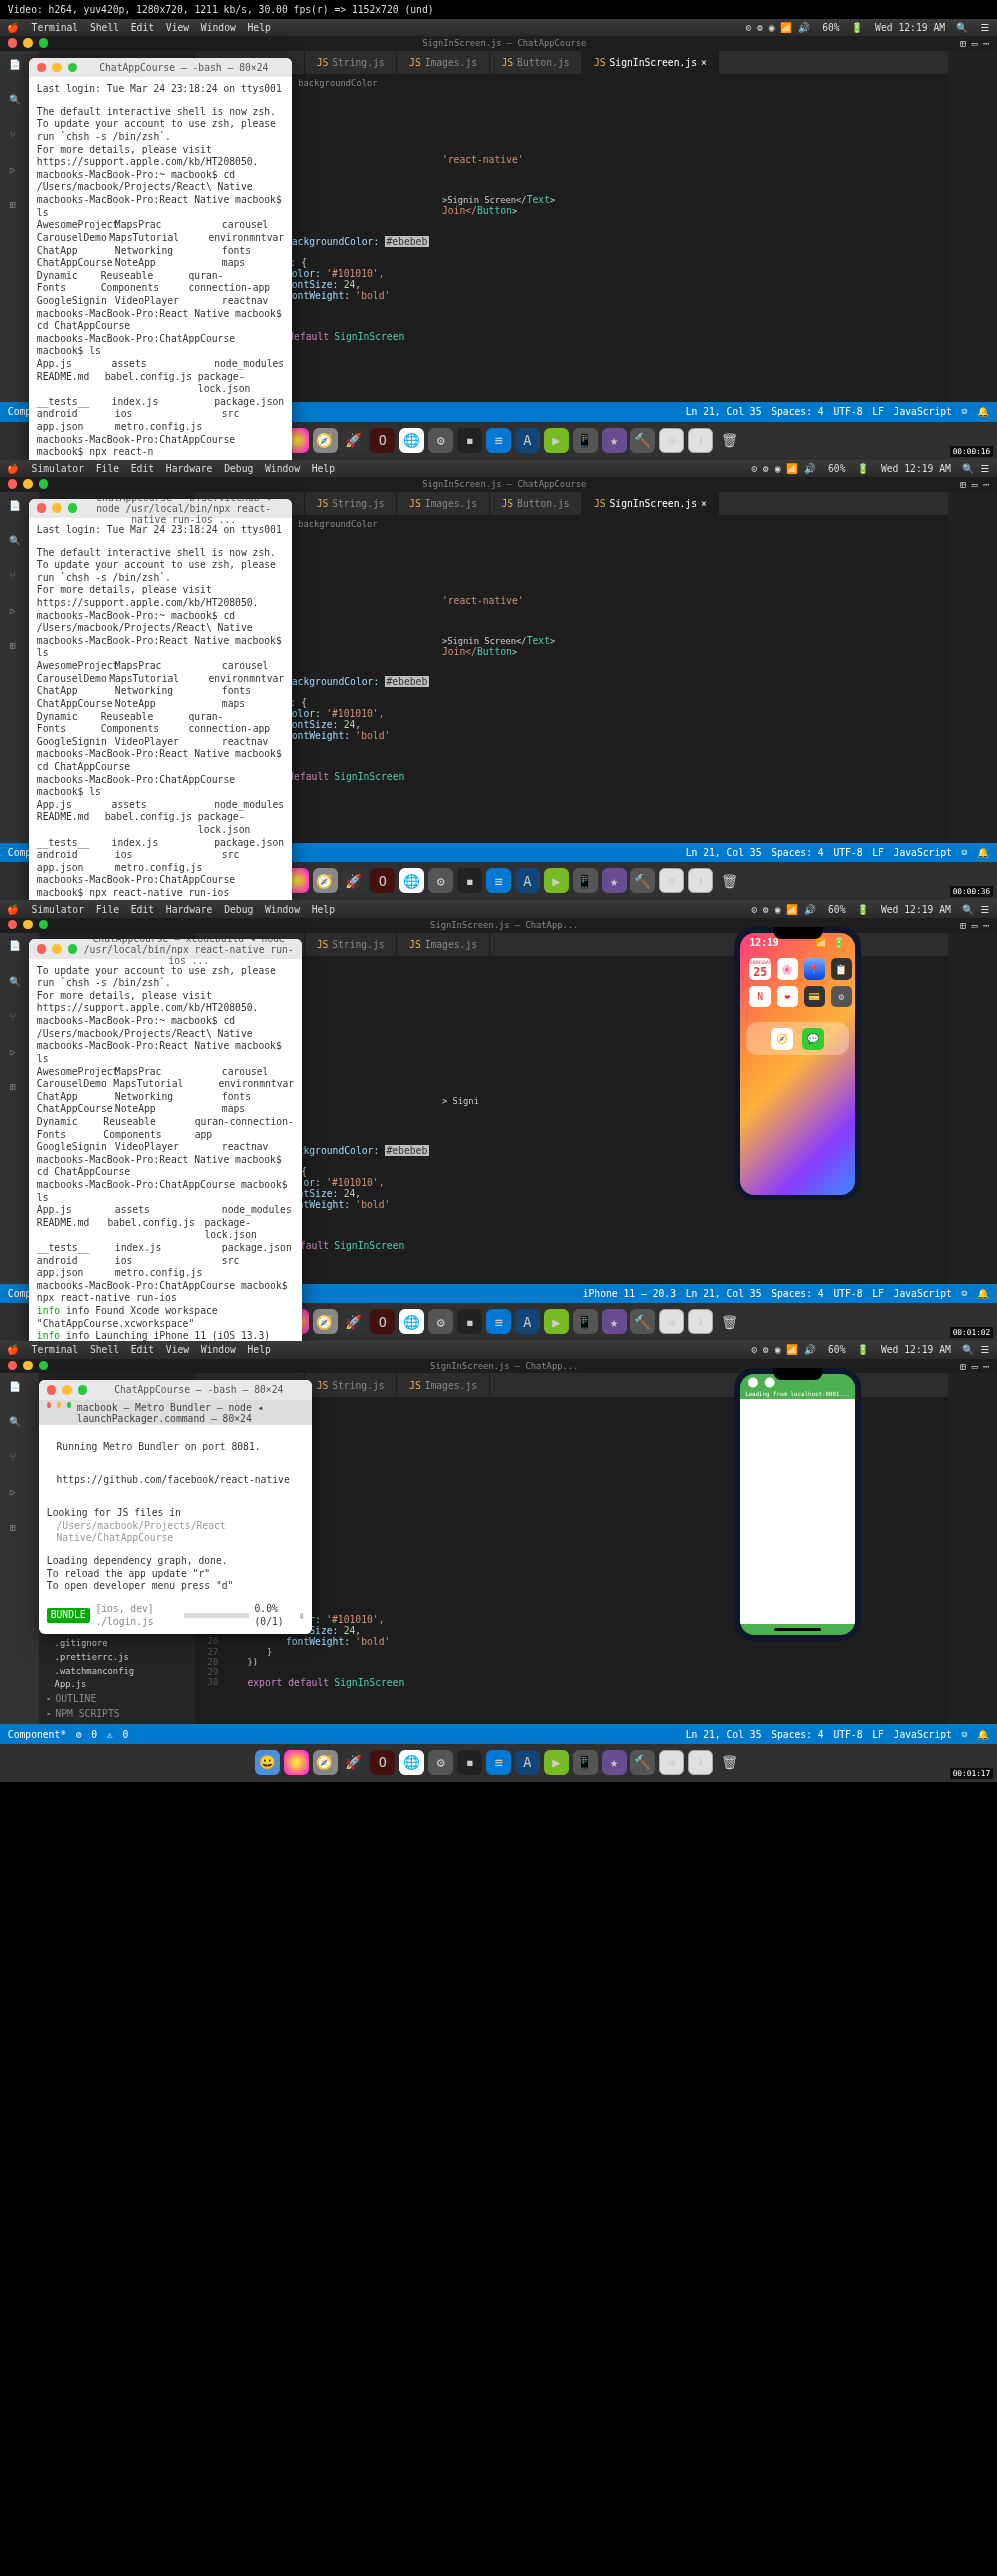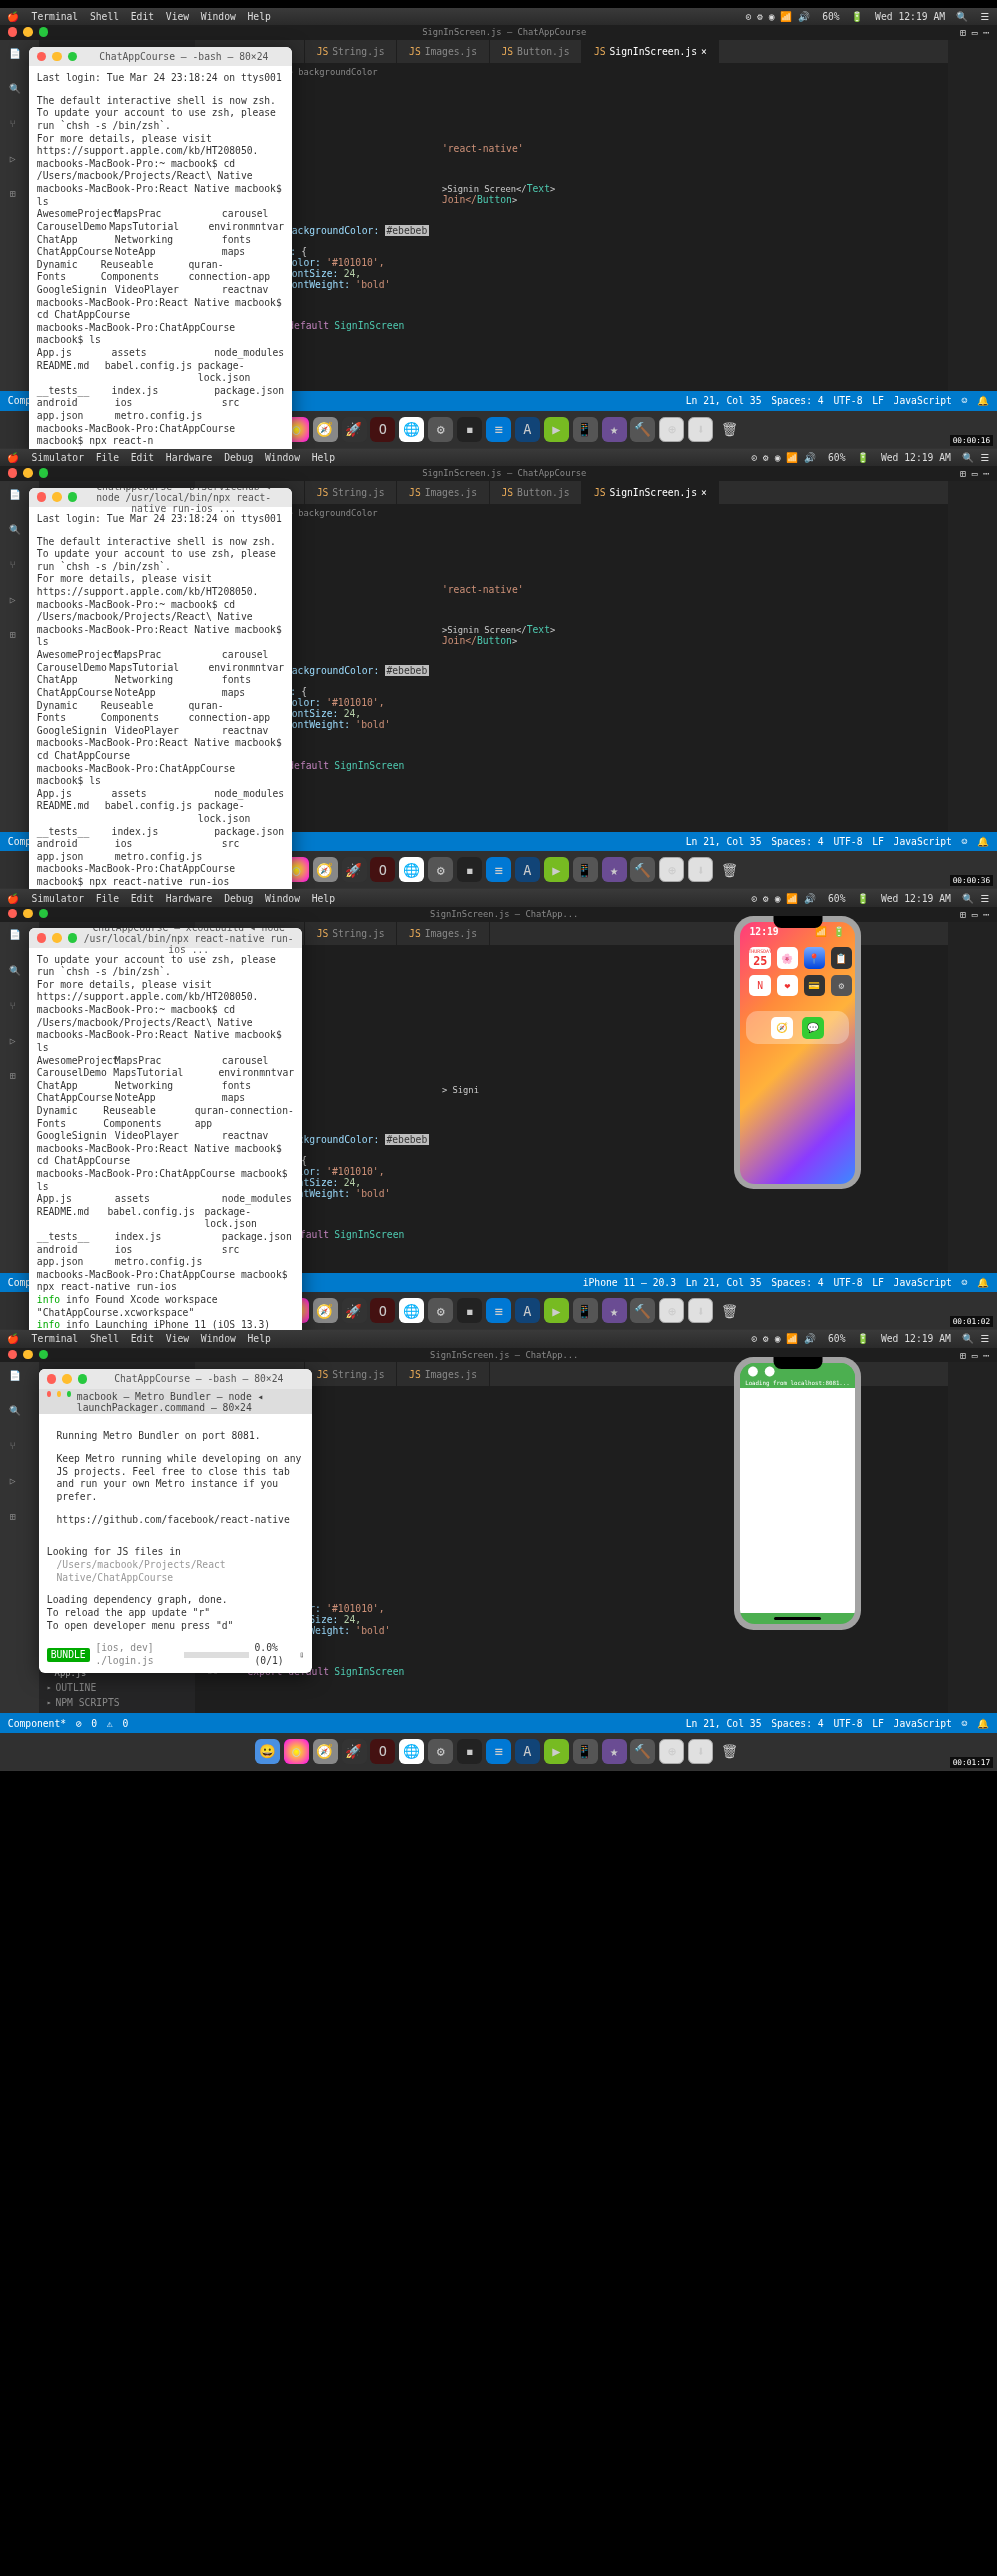--- a/index.html
+++ b/index.html
@@ -37,21 +37,21 @@
 .tl-red{background:#ff5f56}
 .tl-yellow{background:#ffbd2e}
 .tl-green{background:#27c93f}
 .terminal-title{flex:1;text-align:center;color:#555;font-size:9.7px}
 .terminal-body{padding:5.8px 7.8px;color:#333;font-size:7.8px;line-height:1.3;font-family:Menlo,monospace}
 .status-bar{background:#007acc;height:19.5px;display:flex;align-items:center;padding:0 7.8px;color:#fff;font-size:8.8px;justify-content:space-between}
 .status-bar .left,.status-bar .right{display:flex;gap:9.7px}
 .vscode-tabline{background:#1e1e1e;display:flex;justify-content:space-between;padding:1.9px 7.8px;color:#ccc}
 .dock{background:rgba(60,60,60,0.8);height:37px;display:flex;align-items:center;justify-content:center;gap:3.9px;padding:0 9.7px}
 .dock-icon{width:25px;height:25px;border-radius:5.8px;display:flex;align-items:center;justify-content:center;font-size:13.6px}
-.iphone{width:127px;height:273px;background:#a3a3a3;border-radius:19.5px;padding:5.8px;position:absolute}
+.iphone{width:127px;height:273px;background:#0f172a;border-radius:19.5px;padding:5.8px;position:absolute}
 .iphone-screen{width:100%;height:100%;border-radius:14.6px;overflow:hidden;position:relative}
 .iphone-notch{position:absolute;top:0;left:50%;transform:translateX(-50%);width:49px;height:11.7px;background:#000;border-radius:0 0 7.8px 7.8px;z-index:10}
 .home-screen{background:linear-gradient(135deg,#ff3b7c 0%,#ff8a3b 30%,#ffb23b 50%,#8a3bff 80%,#3b8aff 100%);height:100%;display:flex;flex-direction:column}
 .ios-status{height:15.6px;display:flex;justify-content:space-between;padding:3.9px 9.7px;color:#fff;font-size:6.8px;font-weight:bold}
 .app-grid{display:grid;grid-template-columns:repeat(4,1fr);gap:5.8px;padding:9.7px}
 .app-icon{width:21.4px;height:21.4px;border-radius:4.9px;display:flex;align-items:center;justify-content:center;font-size:9.7px}
 .ios-dock{margin-top:auto;background:rgba(255,255,255,0.3);margin:5.8px;border-radius:11.7px;padding:5.8px;display:flex;justify-content:center;gap:9.7px}
 .green-app{background:#4caf50;height:100%;display:flex;flex-direction:column}
 .green-status{height:15.6px;background:#4caf50;display:flex;justify-content:center;align-items:center;color:#fff;font-size:6.8px}
 .white-area{background:#fff;flex:1;display:flex;align-items:flex-start;justify-content:center;padding-top:9.7px;color:#333;font-size:6.8px}
@@ -59,20 +59,21 @@
 .bundle-badge{background:#0a0;color:#fff;padding:1px 3.9px;border-radius:1.9px}
 .progress{width:97px;height:5.8px;background:#ddd;display:inline-block}
 .info-green{color:#0a0}
 .timecode{position:absolute;bottom:1.9px;right:3.9px;color:#fff;font-size:7.8px;background:rgba(0,0,0,0.7);padding:1px 2.9px}
 .section-header{padding:1.9px 7.8px;color:#888;font-size:7.8px;display:flex;align-items:center;gap:3.9px}
 </style>
 </head>
 <body>
 
 <div class="header-text">
+  <div>Video: h264, yuv420p, 1280x720, 1211 kb/s, 30.00 fps(r) =&gt; 1152x720 (und)</div>
 </div>
 
 <div class="frame">
   <div class="menu-bar">
     <div class="left">
       <span>🍎</span>
       <span>Terminal</span>
       <span>Shell</span>
       <span>Edit</span>
       <span>View</span>
@@ -973,21 +974,21 @@
       </div>
     <div style="background:#ddd;padding:1.9px 7.8px;font-size:7.8px;color:#444;display:flex;gap:5.8px">
         <span class="traffic-light tl-red" style="width:6.8px;height:6.8px"></span>
         <span class="traffic-light tl-yellow" style="width:6.8px;height:6.8px"></span>
         <span class="traffic-light tl-green" style="width:6.8px;height:6.8px"></span>
         <span>macbook — Metro Bundler — node ◂ launchPackager.command — 80×24</span>
       </div>
     <div class="terminal-body">
       <br>
       <div style="padding-left:9.7px">Running Metro Bundler on port 8081.</div><br>
-      <div style="padding-left:9.7px">Keep Metro running while developing on any JS projects. Feel free to close this tab and run your own Metro instance if you prefer.</div><br>
+      <br>
       <div style="padding-left:9.7px">https://github.com/facebook/react-native</div><br><br>
       <div>Looking for JS files in</div>
       <div style="color:#999;padding-left:9.7px">/Users/macbook/Projects/React Native/ChatAppCourse</div><br>
       <div>Loading dependency graph, done.</div>
       <div>To reload the app update "r"</div>
       <div>To open developer menu press "d"</div><br>
       <div class="bundle-line">
         <span class="bundle-badge">BUNDLE</span>
         <span style="color:#888">[ios, dev] ./login.js</span>
         <span class="progress"></span>

